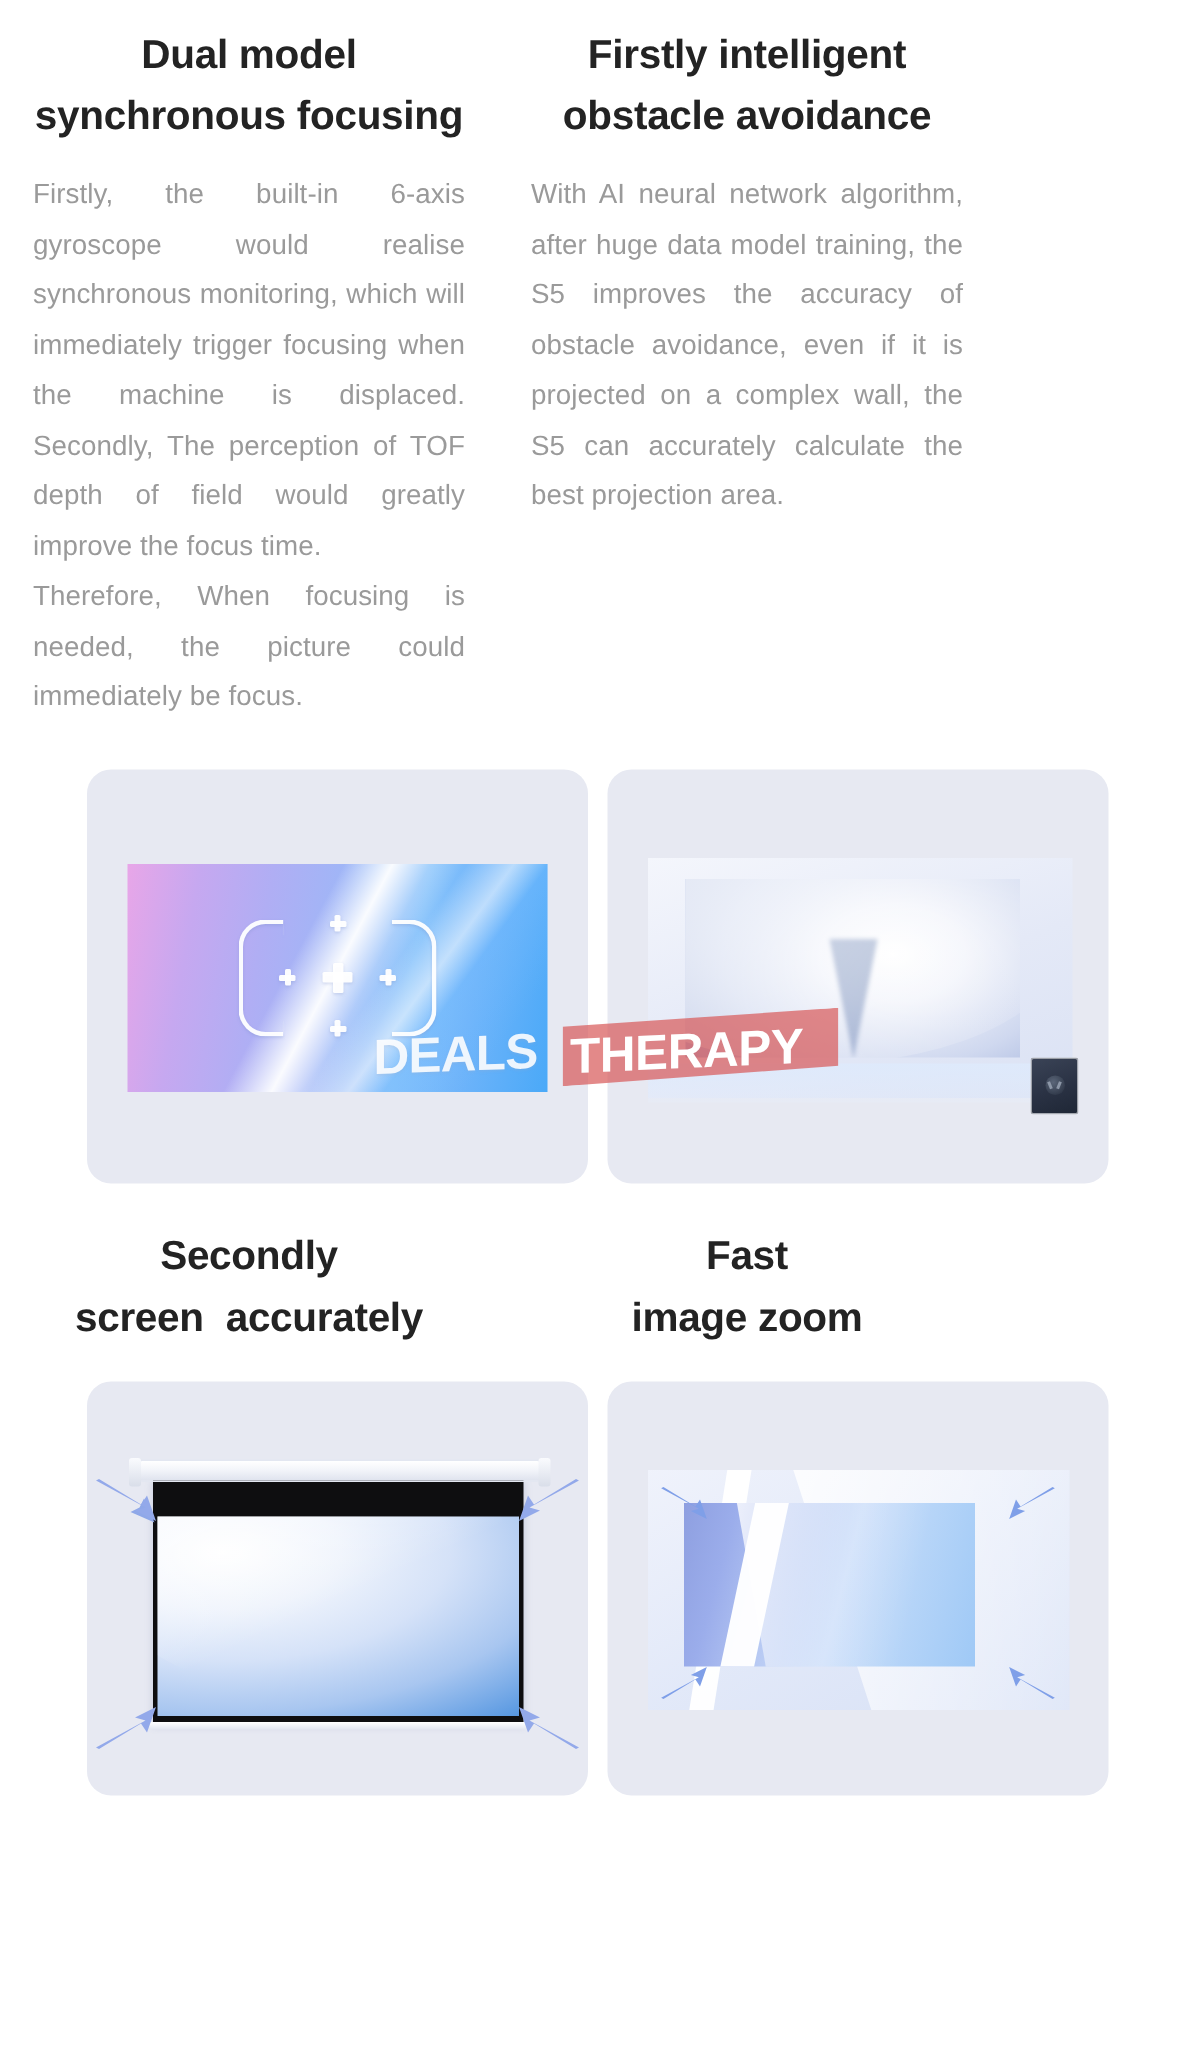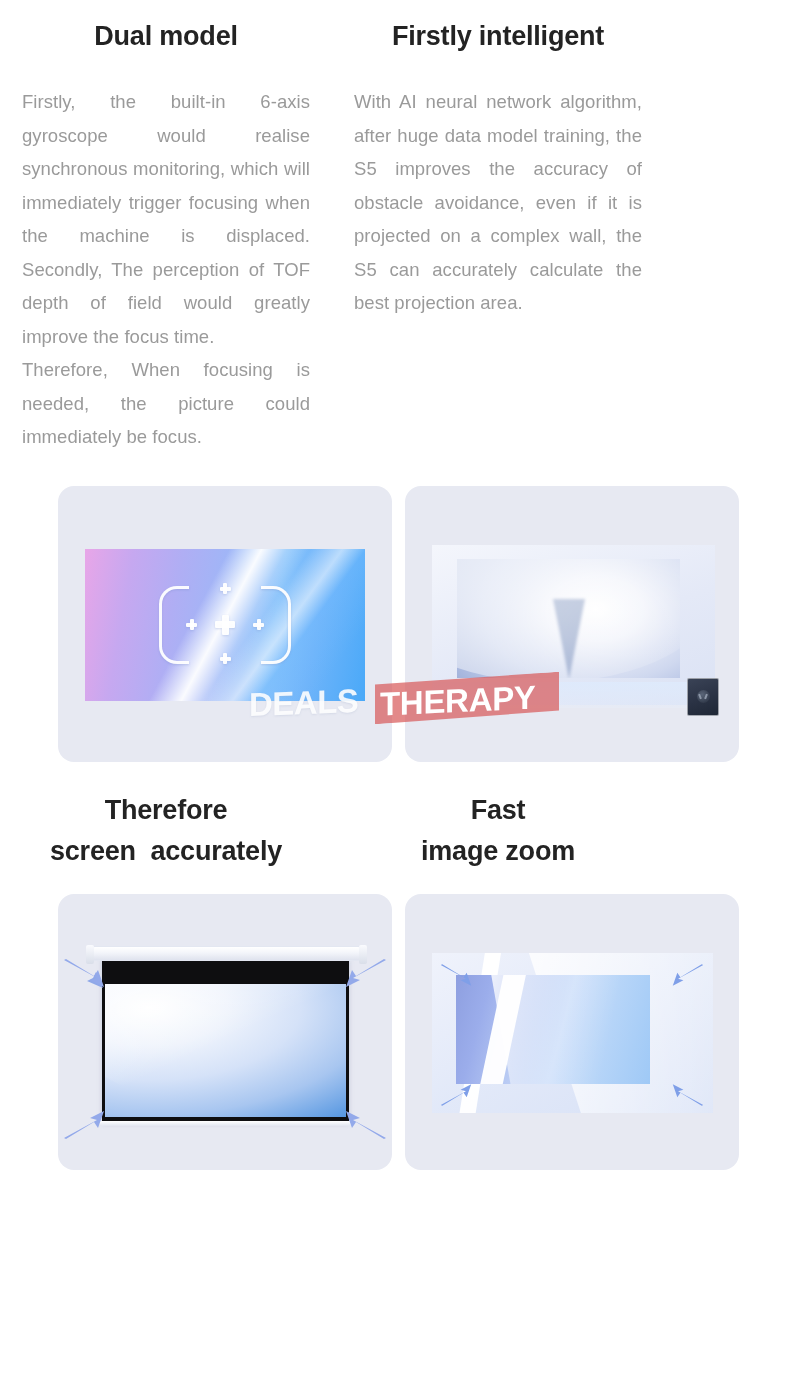--- a/index.html
+++ b/index.html
@@ -38,21 +38,21 @@
     letter-spacing: -0.2px;
     white-space: pre;
   }
 
   .body-text {
     font-size: 18.5px;
     line-height: 33.5px;
     color: #9a9a9a;
     text-align: justify;
     text-align-last: left;
-    margin-top: 28px;
+    margin-top: 14px;
     letter-spacing: 0.05px;
   }
   .body-text p { margin: 0; }
 
   
   .card-row {
     display: flex;
     width: 798px;
     padding: 0 58px;
     gap: 13px;
@@ -385,29 +385,29 @@
   }
 </style>
 </head>
 <body>
 
 <div class="page">
 
   <div class="text-row" style="margin-top:16px;">
 
     <div class="text-col">
-      <div class="heading"><span>Dual model</span><br></div>
+      <div class="heading"><span>Dual model</span><br><span>synchronous focusing</span></div>
       <div class="body-text">
         <p>Firstly,  the built-in 6-axis gyroscope would realise synchronous monitoring, which will immediately trigger focusing when the machine is displaced. Secondly, The perception of TOF depth of field would greatly improve the focus time.</p>
         <p>Therefore, When focusing is needed, the picture could immediately be focus.</p>
       </div>
     </div>
 
     <div class="text-col">
-      <div class="heading"><span>Firstly intelligent</span><br></div>
+      <div class="heading"><span>Firstly intelligent</span><br><span>obstacle avoidance</span></div>
       <div class="body-text">
         <p>With AI neural network algorithm, after huge data model training, the S5 improves the accuracy of obstacle avoidance, even if it is projected on a complex wall, the S5 can accurately calculate the best projection area.</p>
       </div>
     </div>
   </div>
 
   <div class="card-row" style="margin-top:32px;">
 
     <div class="card">
       <div class="c1-screen">
@@ -429,21 +429,21 @@
       <div class="c2-glow"></div>
       <div class="c2-socket">
         <div class="sock-hole"></div>
       </div>
     </div>
   </div>
 
   <div class="text-row" style="margin-top:28px;">
 
     <div class="text-col">
-      <div class="heading"><span>Therefore</span><br><span>screen  accurately</span></div>
+      <div class="heading"><span>Secondly</span><br><span>screen  accurately</span></div>
     </div>
 
     <div class="text-col">
       <div class="heading"><span>Fast</span><br><span>image zoom</span></div>
     </div>
   </div>
 
   <div class="card-row" style="margin-top:22px;">
 
     <div class="card">

